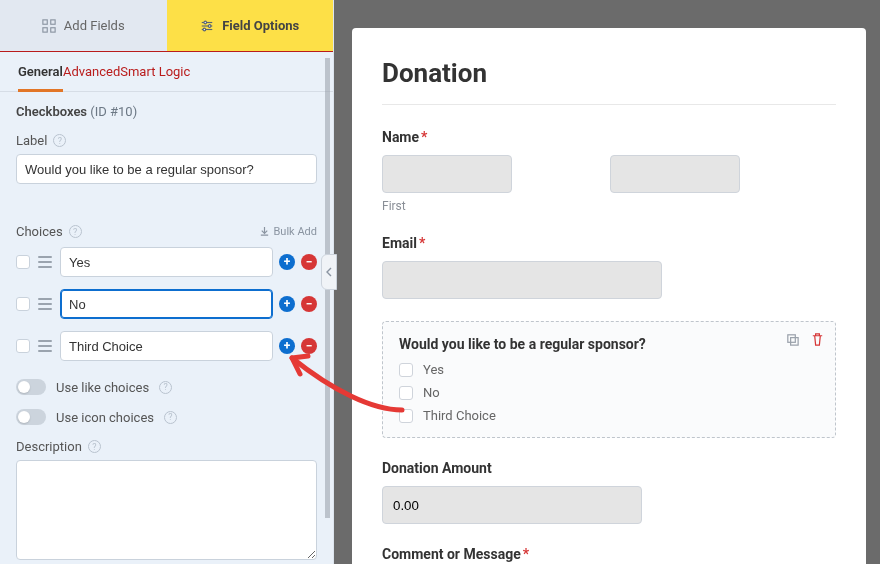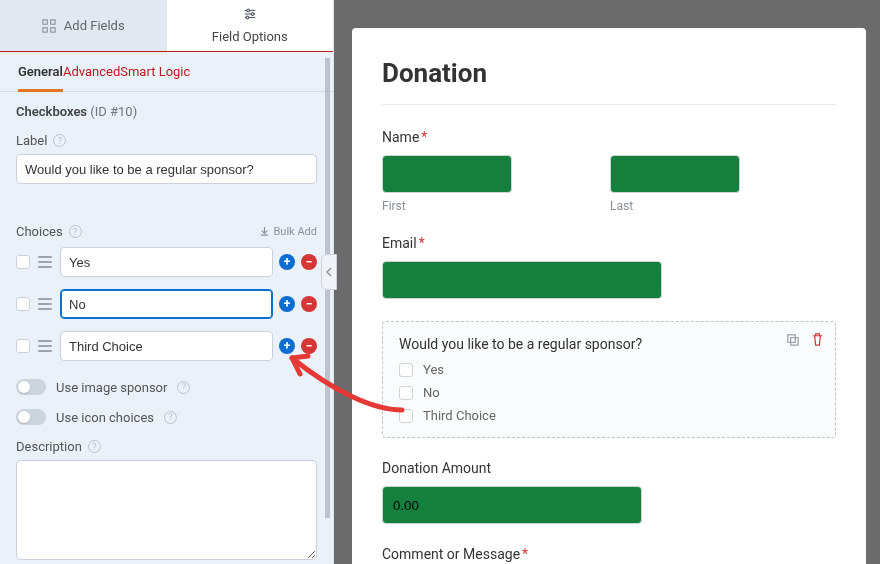--- a/index.html
+++ b/index.html
@@ -39,25 +39,24 @@
     display: flex;
     align-items: center;
     justify-content: center;
     gap: 8px;
     font-size: 13px;
     color: #666;
     cursor: pointer;
     background: #e2e8f1;
   }
   .panel-tab.active {
-    background: #ffffff;
+    background: #fde047;
     color: #444;
-    font-weight: 400;
+    font-weight: 700;
     border-bottom: none;
-    flex-direction: column;
   }
   .panel-tab .ticon {
     width: 14px; height: 14px; display: inline-block;
   }
   .subtabs {
     display: flex;
     padding: 12px 18px 0 18px;
     border-bottom: 1px solid #d6dde6;
     font-size: 13px;
   }
@@ -202,28 +201,28 @@
     padding: 30px 30px 0 30px;
     overflow: hidden;
   }
   .form-card h1 {
     font-size: 26px; font-weight: 700; color: #333;
     padding-bottom: 16px;
     border-bottom: 1px solid #e8e8e8;
     margin-bottom: 24px;
   }
   .f-row { margin-bottom: 22px; }
-  .f-label { font-size: 14px; font-weight: 400; color: #333; margin-bottom: 10px; display: block; }
+  .f-label { font-size: 14px; font-weight: 700; color: #333; margin-bottom: 10px; display: block; }
   .req { color: #d63636; margin-left: 2px; }
   .two-col { display: flex; gap: 2px; }
   .two-col > div { flex: 1; }
   .f-input {
     width: 100%; height: 38px;
     border: 1px solid #cfd4db; border-radius: 4px;
-    background: #15803d; padding: 0 10px;
+    background: #e5e5e5; padding: 0 10px;
   }
   .sublabel { font-size: 12px; color: #8a8f97; margin-top: 6px; }
   .selected-field {
     border: 1px dashed #bfc5cc;
     border-radius: 4px;
     background: #fafbfc;
     padding: 14px 16px 14px 16px;
     position: relative;
     margin-bottom: 22px;
   }
@@ -341,21 +340,21 @@
               <span></span>
             </div>
           <input class="text-input choice-input" value="Third Choice" style="">
           <span class="circle-btn circle-add">+</span>
           <span class="circle-btn circle-remove">−</span>
         </div>
       </div>
 
       <div class="toggle-row">
         <span class="toggle"></span>
-        <span>Use image sponsor</span>
+        <span>Use like choices</span>
         <span class="help-icon">?</span>
       </div>
       <div class="toggle-row">
         <span class="toggle"></span>
         <span>Use icon choices</span>
         <span class="help-icon">?</span>
       </div>
 
       <div class="section">
         <div class="row-label">
@@ -385,21 +384,20 @@
 
       <div class="f-row">
         <span class="f-label"><span>Name</span><span class="req">*</span></span>
         <div class="two-col">
           <div>
             <input class="f-input" style="max-width: 130px;">
             <div class="sublabel">First</div>
           </div>
           <div>
             <input class="f-input" style="max-width: 130px;">
-            <div class="sublabel">Last</div>
           </div>
         </div>
       </div>
 
       <div class="f-row">
         <span class="f-label"><span>Email</span><span class="req">*</span></span>
         <input class="f-input" style="max-width: 280px;">
       </div>
 
       <div class="selected-field">

